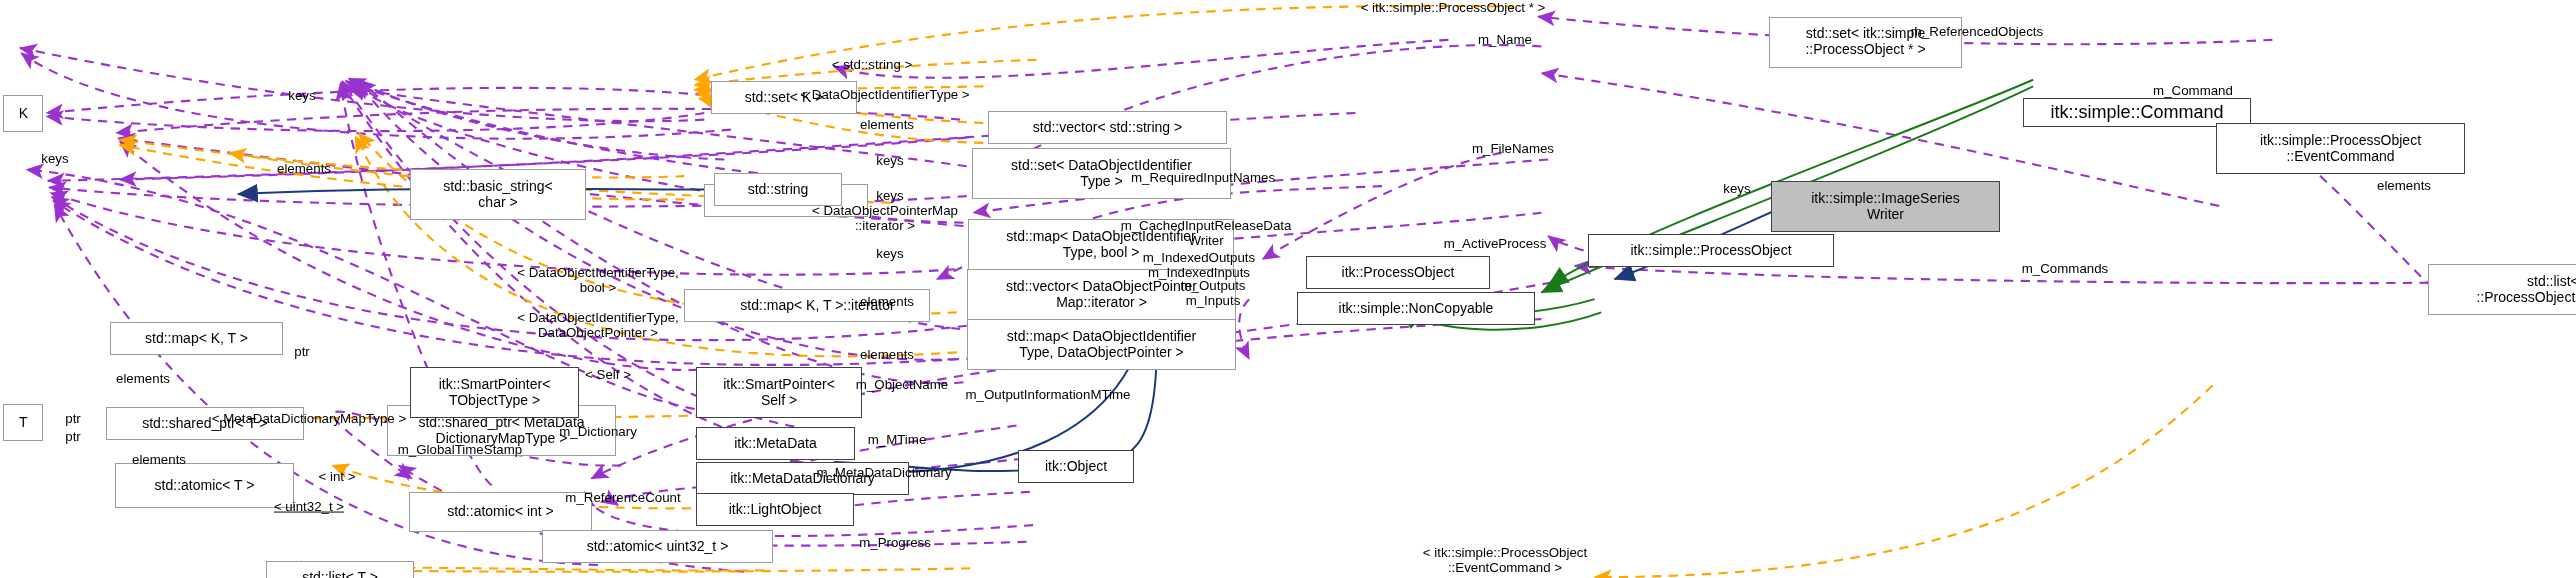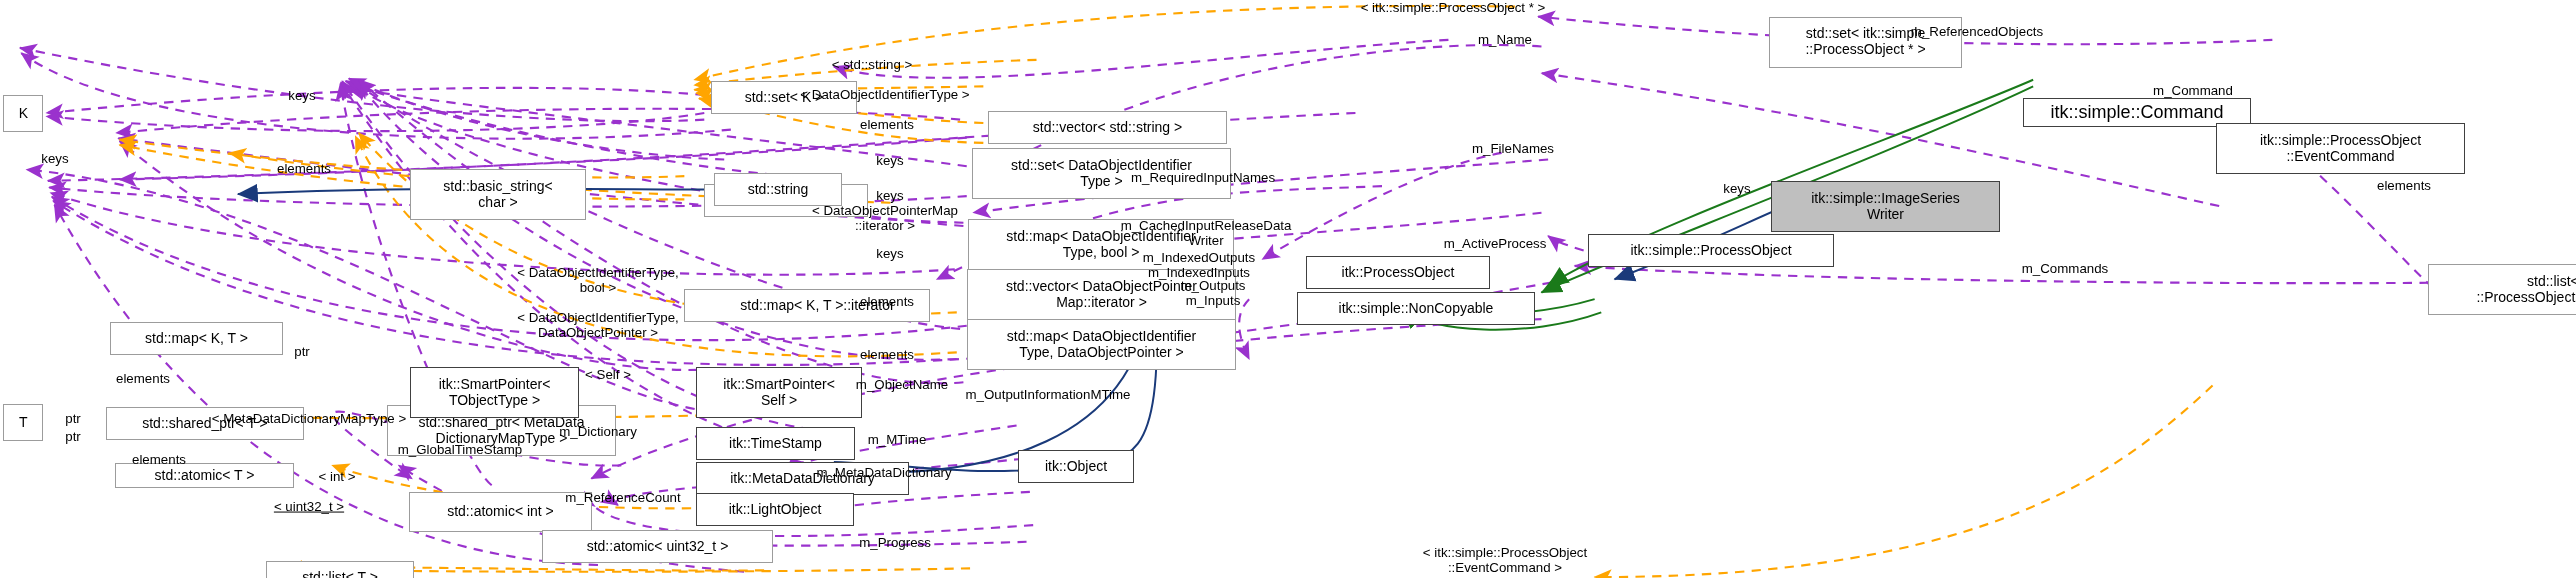--- a/index.html
+++ b/index.html
@@ -167,40 +167,40 @@
       <div class="node-box" style="left: 3.3px; top: 95px; width: 40px; height: 37px; font-size: 14px;">K</div>
       <div class="node-box" style="left: 3.3px; top: 404px; width: 40px; height: 37px; font-size: 14px;">T</div>
       <div class="node-box" style="left: 711px; top: 81px; width: 146px; height: 33px; font-size: 14px;">std::set&lt; K &gt;</div>
       <div class="node-box" style="left: 704px; top: 184px; width: 164px; height: 33px; font-size: 14px;">std::vector&lt; T &gt;</div>
       <div class="node-box" style="left: 410px; top: 169px; width: 176px; height: 51px; font-size: 14px;">std::basic_string&lt;
 char &gt;</div>
       <div class="node-box" style="left: 714px; top: 173px; width: 128px; height: 33px; font-size: 14px;">std::string</div>
       <div class="node-box" style="left: 110px; top: 322px; width: 173px; height: 33px; font-size: 14px;">std::map&lt; K, T &gt;</div>
       <div class="node-box" style="left: 684px; top: 289px; width: 246px; height: 33px; font-size: 14px; padding-left: 23px;">std::map&lt; K, T &gt;::iterator</div>
       <div class="node-box" style="left: 106px; top: 407px; width: 198px; height: 33px; font-size: 14px;">std::shared_ptr&lt; T &gt;</div>
-      <div class="node-box" style="left: 115px; top: 463px; width: 179px; height: 25px; font-size: 14px;">std::atomic&lt; T &gt;</div>
+      <div class="node-box" style="left: 115px; top: 463px; width: 179px; height: 45px; font-size: 14px;">std::atomic&lt; T &gt;</div>
       <div class="node-box" style="left: 409px; top: 492px; width: 183px; height: 40px; font-size: 14px;">std::atomic&lt; int &gt;</div>
       <div class="node-box" style="left: 542px; top: 530px; width: 231px; height: 33px; font-size: 14px;">std::atomic&lt; uint32_t &gt;</div>
       <div class="node-box" style="left: 266px; top: 561px; width: 148px; height: 33px; font-size: 14px;">std::list&lt; T &gt;</div>
       <div class="node-box" style="left: 387px; top: 405px; width: 229px; height: 51px; font-size: 14px;">std::shared_ptr&lt; MetaData
 DictionaryMapType &gt;</div>
       <div class="node-box thick" style="left: 410px; top: 367px; width: 169px; height: 51px; font-size: 14px;">itk::SmartPointer&lt;
 TObjectType &gt;</div>
       <div class="node-box thick" style="left: 696px; top: 367px; width: 166px; height: 51px; font-size: 14px;">itk::SmartPointer&lt;
 Self &gt;</div>
       <div class="node-box" style="left: 988px; top: 111px; width: 239px; height: 33px; font-size: 14px;">std::vector&lt; std::string &gt;</div>
       <div class="node-box" style="left: 972px; top: 148px; width: 259px; height: 51px; font-size: 14px;">std::set&lt; DataObjectIdentifier
 Type &gt;</div>
       <div class="node-box" style="left: 968px; top: 219px; width: 266px; height: 51px; font-size: 14px;">std::map&lt; DataObjectIdentifier
 Type, bool &gt;</div>
       <div class="node-box" style="left: 967px; top: 269px; width: 269px; height: 51px; font-size: 14px;">std::vector&lt; DataObjectPointer
 Map::iterator &gt;</div>
       <div class="node-box" style="left: 967px; top: 319px; width: 269px; height: 51px; font-size: 14px;">std::map&lt; DataObjectIdentifier
 Type, DataObjectPointer &gt;</div>
-      <div class="node-box thick" style="left: 696px; top: 427px; width: 159px; height: 33px; font-size: 14px;">itk::TimeStamp</div>
+      <div class="node-box thick" style="left: 696px; top: 427px; width: 159px; height: 33px; font-size: 14px;">itk::MetaData</div>
       <div class="node-box thick" style="left: 696px; top: 462px; width: 213px; height: 33px; font-size: 14px;">itk::MetaDataDictionary</div>
       <div class="node-box thick" style="left: 696px; top: 493px; width: 158px; height: 33px; font-size: 14px;">itk::LightObject</div>
       <div class="node-box thick" style="left: 1018px; top: 450px; width: 116px; height: 33px; font-size: 14px;">itk::Object</div>
       <div class="node-box thick" style="left: 1306px; top: 256px; width: 184px; height: 33px; font-size: 14px;">itk::ProcessObject</div>
       <div class="node-box thick" style="left: 1297px; top: 292px; width: 238px; height: 33px; font-size: 14px;">itk::simple::NonCopyable</div>
       <div class="node-box thick" style="left: 1588px; top: 234px; width: 246px; height: 33px; font-size: 14px;">itk::simple::ProcessObject</div>
       <div class="node-box" style="left: 1769px; top: 16.6px; width: 193px; height: 51px; font-size: 14px;">std::set&lt; itk::simple
 ::ProcessObject * &gt;</div>
       <div class="node-box highlight" style="left: 1771px; top: 154px; width: 229px; height: 51px; font-size: 14px; margin-top: 27px;">itk::simple::ImageSeries
 Writer</div>

